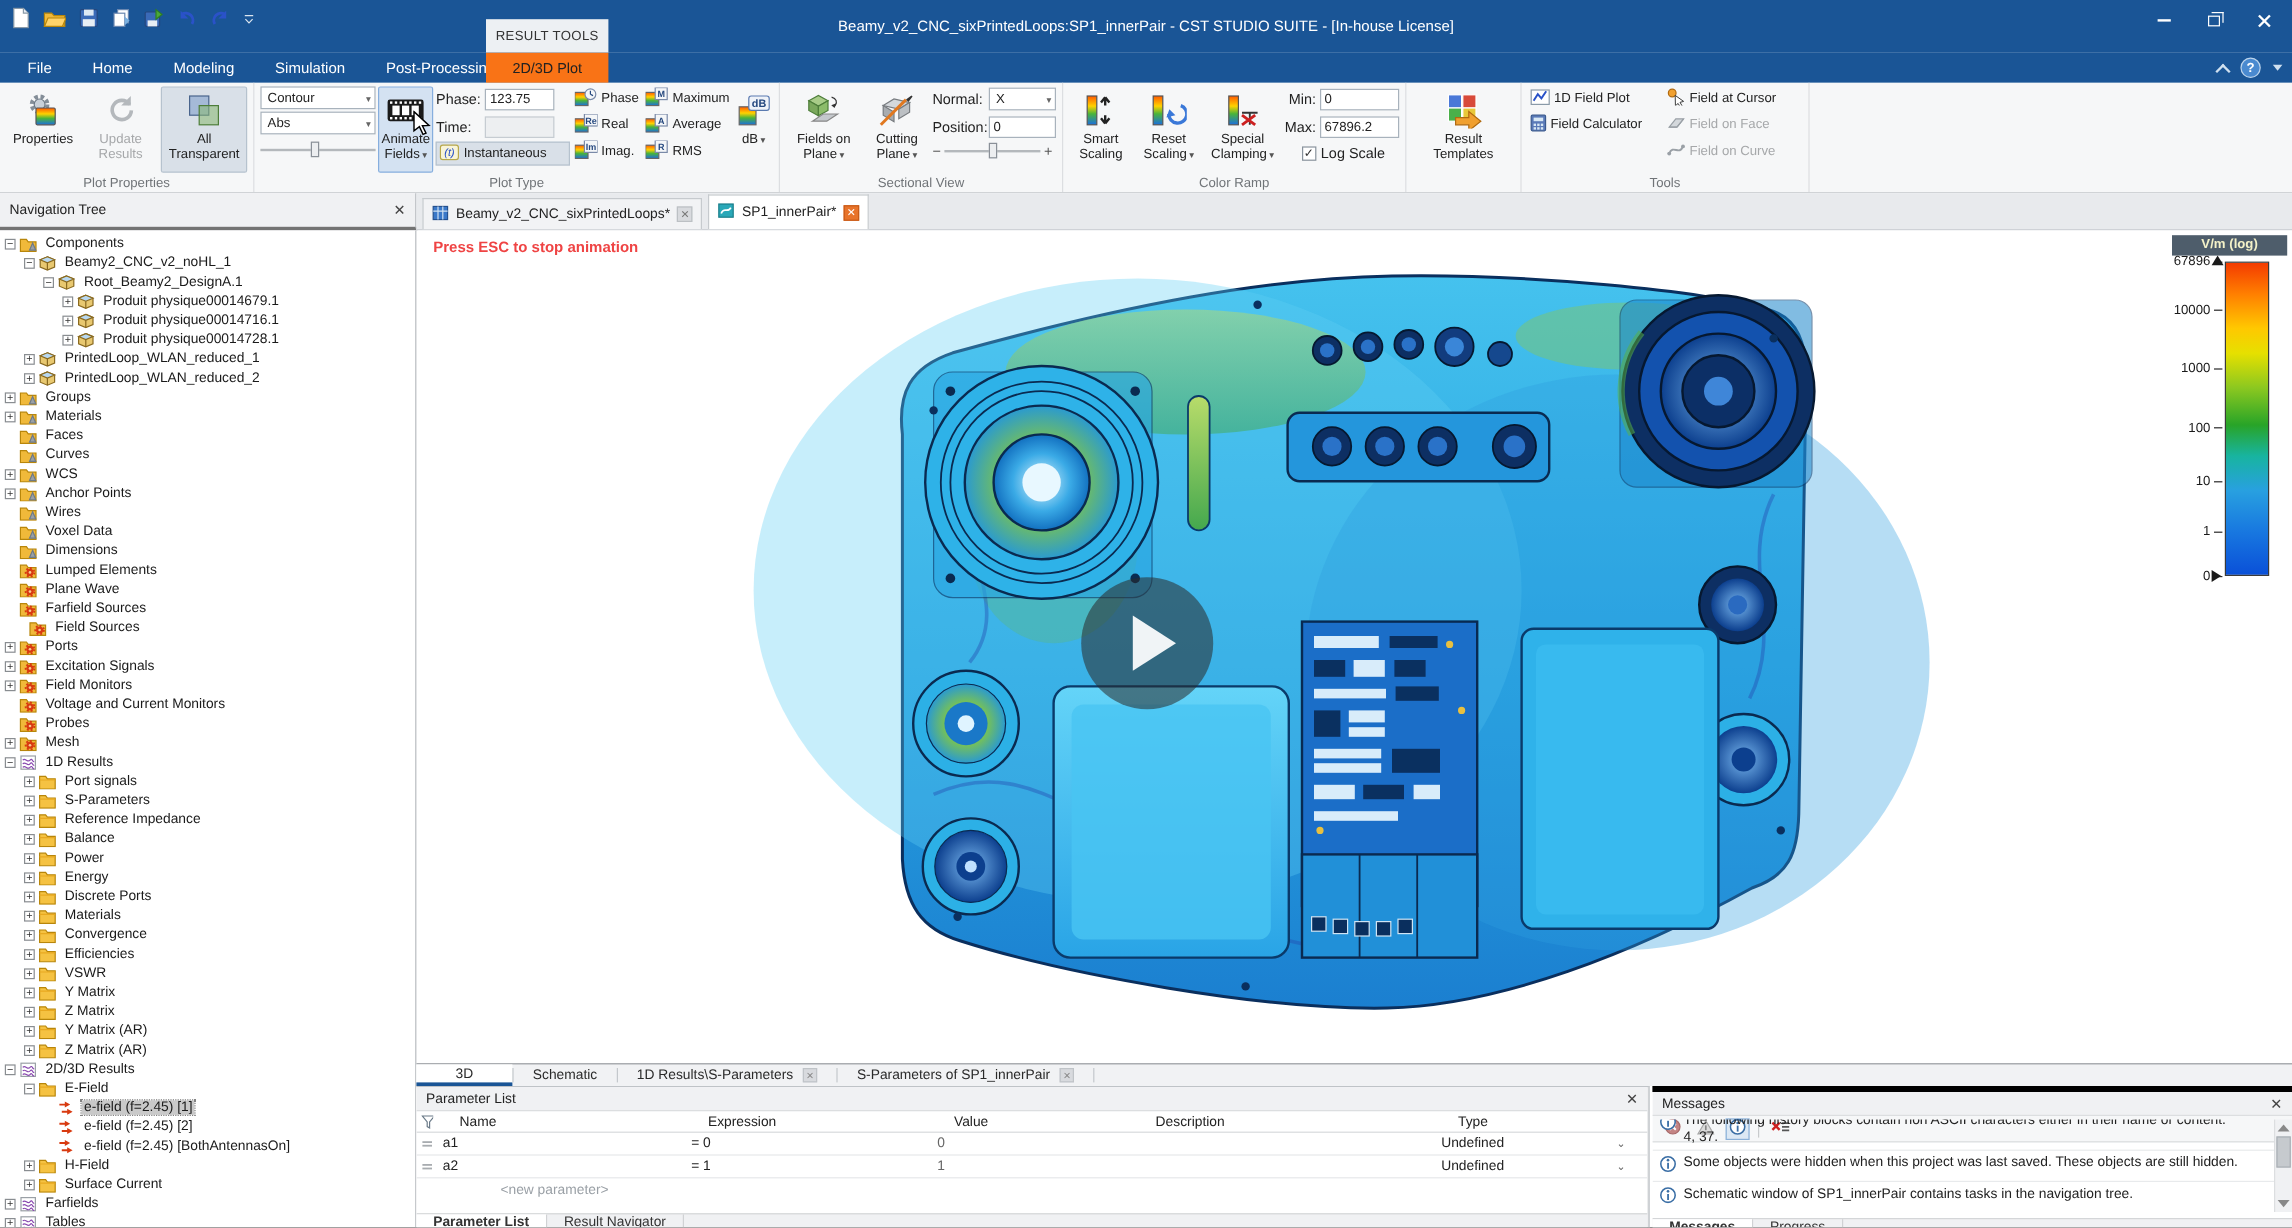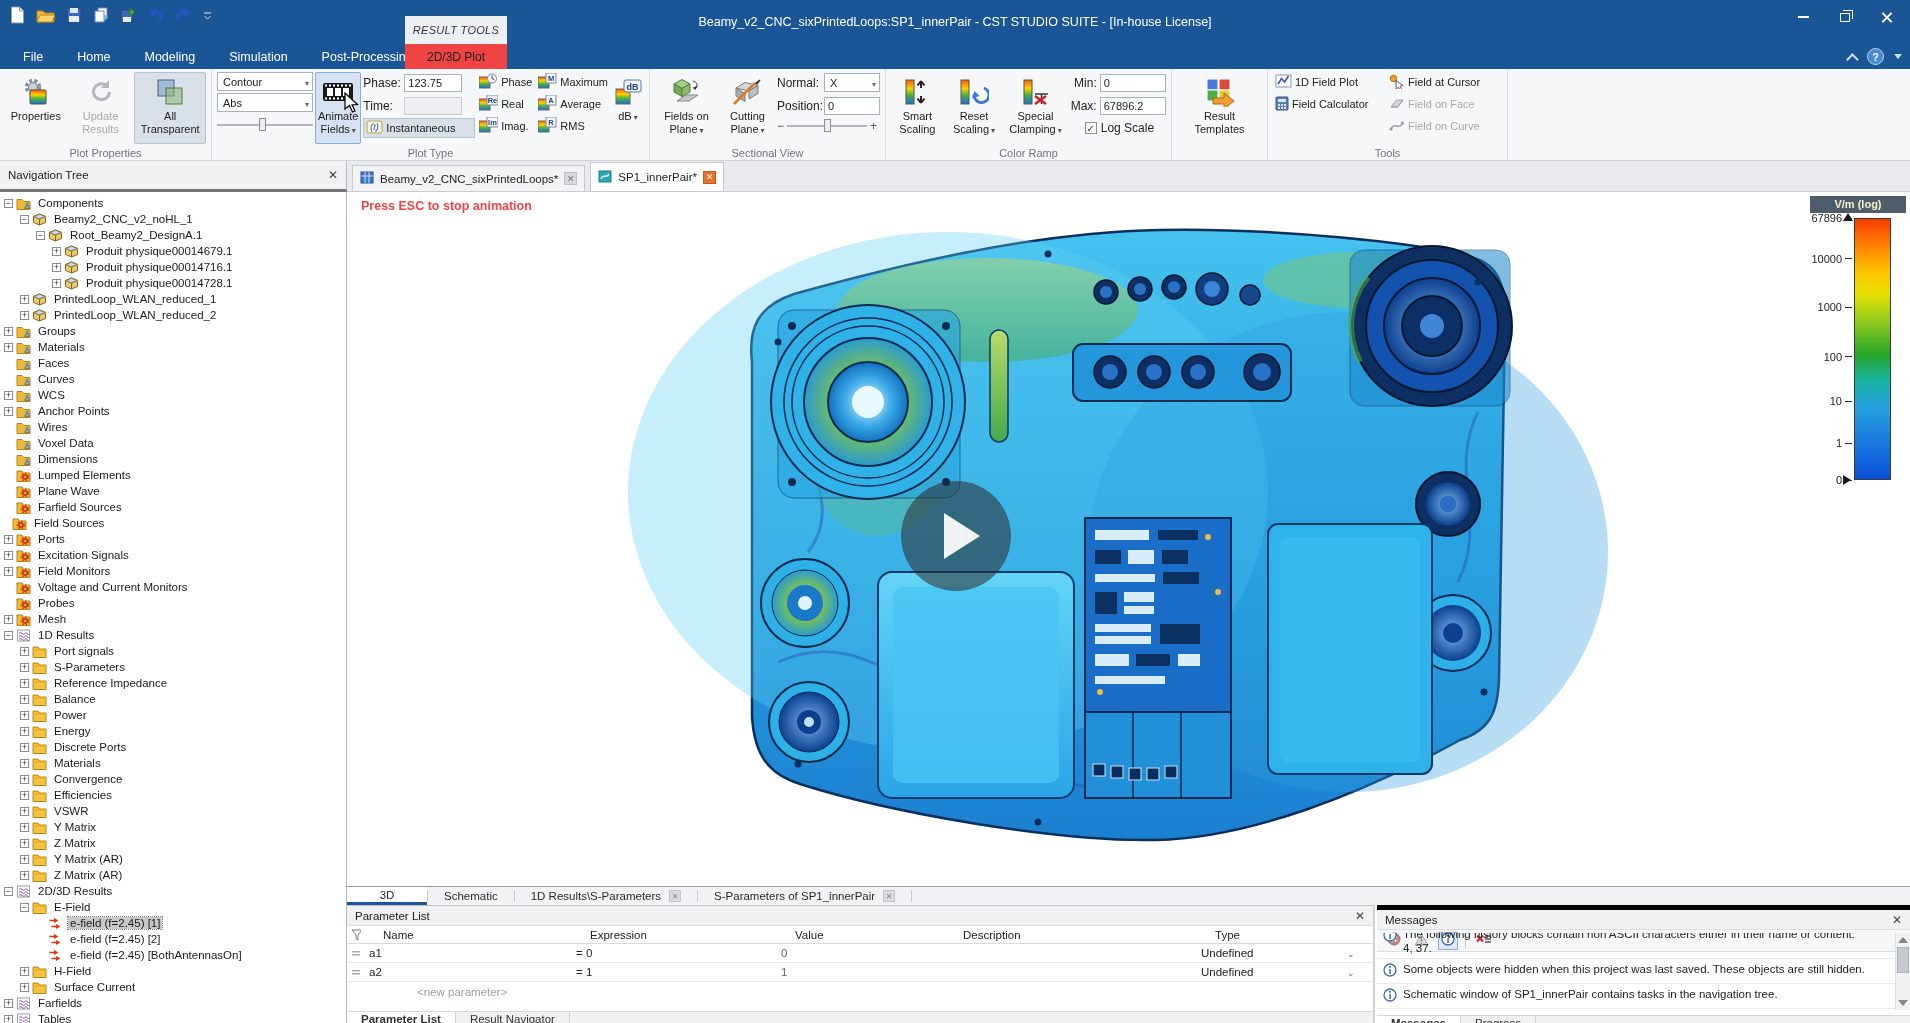--- a/index.html
+++ b/index.html
@@ -13,25 +13,25 @@
   .wtitle{position:absolute;left:400px;right:400px;top:15px;text-align:center;color:#fff;font-size:12.5px;white-space:nowrap;}
   .winctl{position:absolute;right:4px;top:4px;display:flex;gap:4px;}
   .wbtn{width:38px;height:26px;display:flex;align-items:center;justify-content:center;}
   .ic-min{width:11px;height:2px;background:#fff;}
   .ic-restore{width:10px;height:9px;border:1.5px solid #fff;position:relative;}
   .ic-restore::before{content:"";position:absolute;left:2px;top:-4px;width:9px;height:8px;border:1.5px solid #fff;border-bottom:none;border-left:none;}
   .ic-close{position:relative;width:12px;height:12px;}
   .ic-close::before,.ic-close::after{content:"";position:absolute;left:5px;top:0;width:2px;height:13px;background:#fff;}
   .ic-close::before{transform:rotate(45deg);} .ic-close::after{transform:rotate(-45deg);}
   .ctxgroup{position:absolute;left:405px;top:16px;width:102px;height:28px;background:#edf0f3;color:#333;
-            font-size:11px;display:flex;align-items:center;justify-content:center;letter-spacing:.3px;font-style:italic;}
+            font-size:11px;display:flex;align-items:center;justify-content:center;letter-spacing:.3px;}
   
   .menubar{position:absolute;left:0;top:44px;width:1910px;height:25px;background:#1a5596;display:flex;align-items:stretch;padding-left:6px;}
   .menu-item{color:#fff;font-size:12.5px;padding:0 17px;display:flex;align-items:center;}
-  .ctxtab{position:absolute;left:405px;top:44px;width:102px;height:25px;background:#ef4444;color:#222;font-size:12px;
+  .ctxtab{position:absolute;left:405px;top:44px;width:102px;height:25px;background:#f97316;color:#222;font-size:12px;
           display:flex;align-items:center;justify-content:center;}
   .mbright{position:absolute;right:8px;top:44px;height:25px;display:flex;align-items:center;gap:10px;}
   .chevup{width:9px;height:6px;position:relative;}
   .chevup::before{content:"";position:absolute;left:0;top:1px;width:7px;height:7px;border-left:2px solid #cfe0f0;border-top:2px solid #cfe0f0;transform:rotate(45deg);}
   .helpbtn{width:17px;height:17px;border-radius:50%;background:#4a8ad0;border:1px solid #bcd4ec;color:#fff;
            font-size:11px;font-weight:bold;display:flex;align-items:center;justify-content:center;}
   .mbdrop{width:0;height:0;border-left:4px solid transparent;border-right:4px solid transparent;border-top:5px solid #cfe0f0;}
   
   .ribbon{position:absolute;left:0;top:69px;width:1910px;height:92px;background:#f6f7f8;border-bottom:1px solid #d0d3d6;}
   .rgroup{position:absolute;top:0;height:91px;border-right:1px solid #dcdee1;}
@@ -796,21 +796,21 @@
         <span class="ticon">
           <svg width="15" height="13">
             <path d="M1 2h5l1.5 2H14v8.5H1z" fill="#f0b93a" stroke="#b8860b"></path>
             <circle cx="9" cy="8" r="3" fill="#d83a10"></circle>
             <circle cx="9" cy="8" r="3.6" fill="none" stroke="#d83a10" stroke-width="1.6" stroke-dasharray="1.6 1.7"></circle>
             <circle cx="9" cy="8" r="1.1" fill="#f8c890"></circle>
           </svg>
         </span>
         <span class="tlabel">Farfield Sources</span>
       </div>
-      <div class="trow" style="padding-left: 0;">
+      <div class="trow" style="padding-left: 12px;">
         <span class="texp hid"></span>
         <span class="ticon">
           <svg width="15" height="13">
             <path d="M1 2h5l1.5 2H14v8.5H1z" fill="#f0b93a" stroke="#b8860b"></path>
             <circle cx="9" cy="8" r="3" fill="#d83a10"></circle>
             <circle cx="9" cy="8" r="3.6" fill="none" stroke="#d83a10" stroke-width="1.6" stroke-dasharray="1.6 1.7"></circle>
             <circle cx="9" cy="8" r="1.1" fill="#f8c890"></circle>
           </svg>
         </span>
         <span class="tlabel">Field Sources</span>

